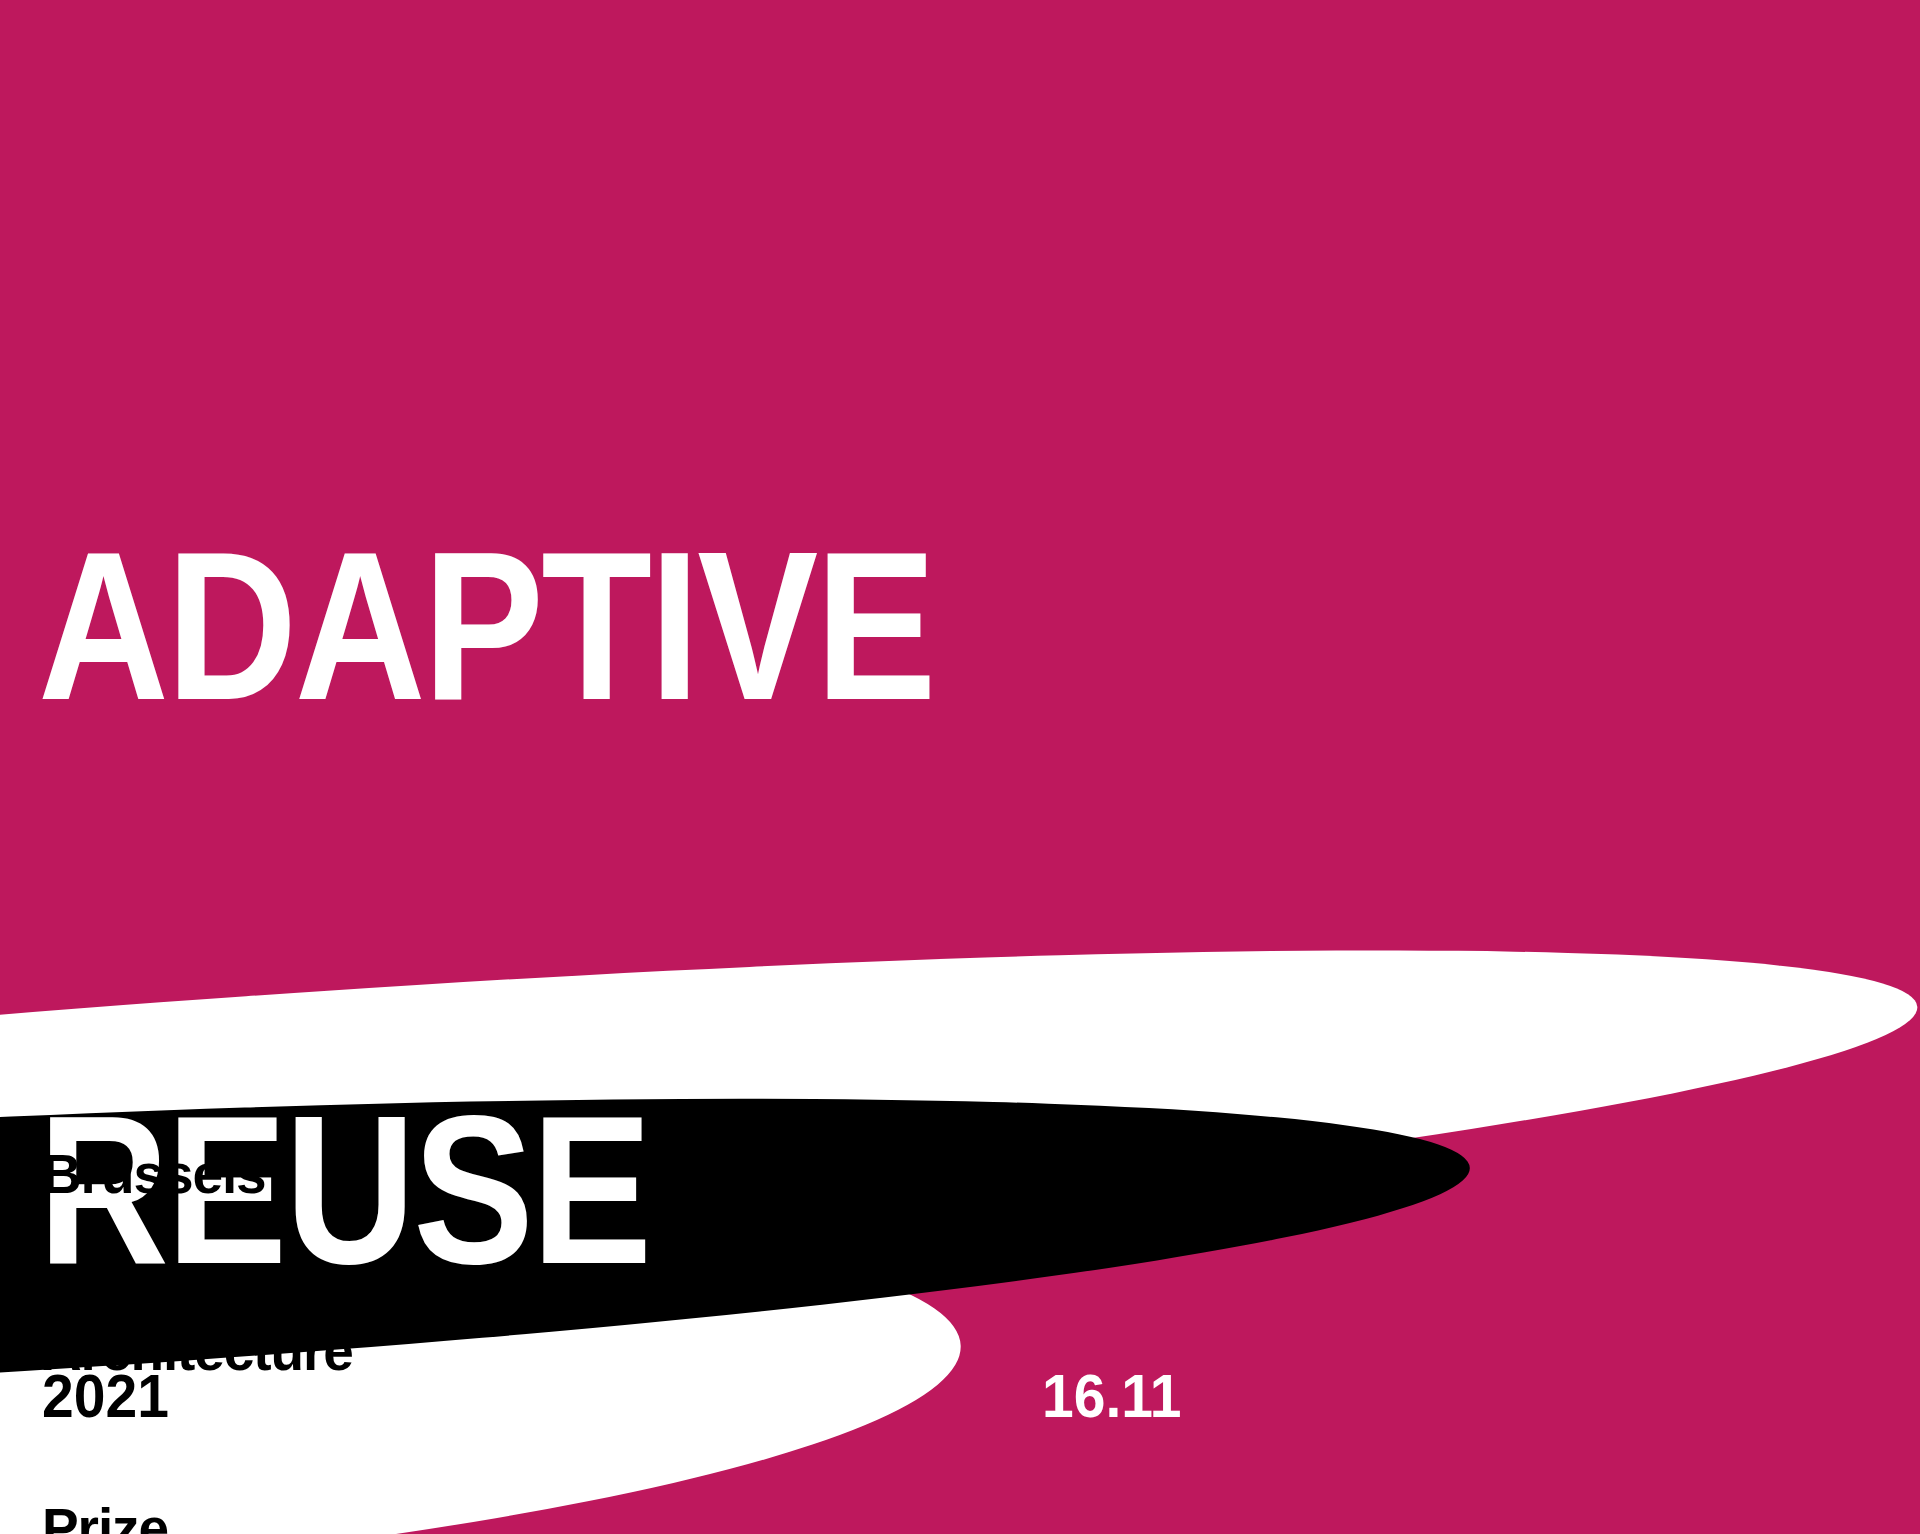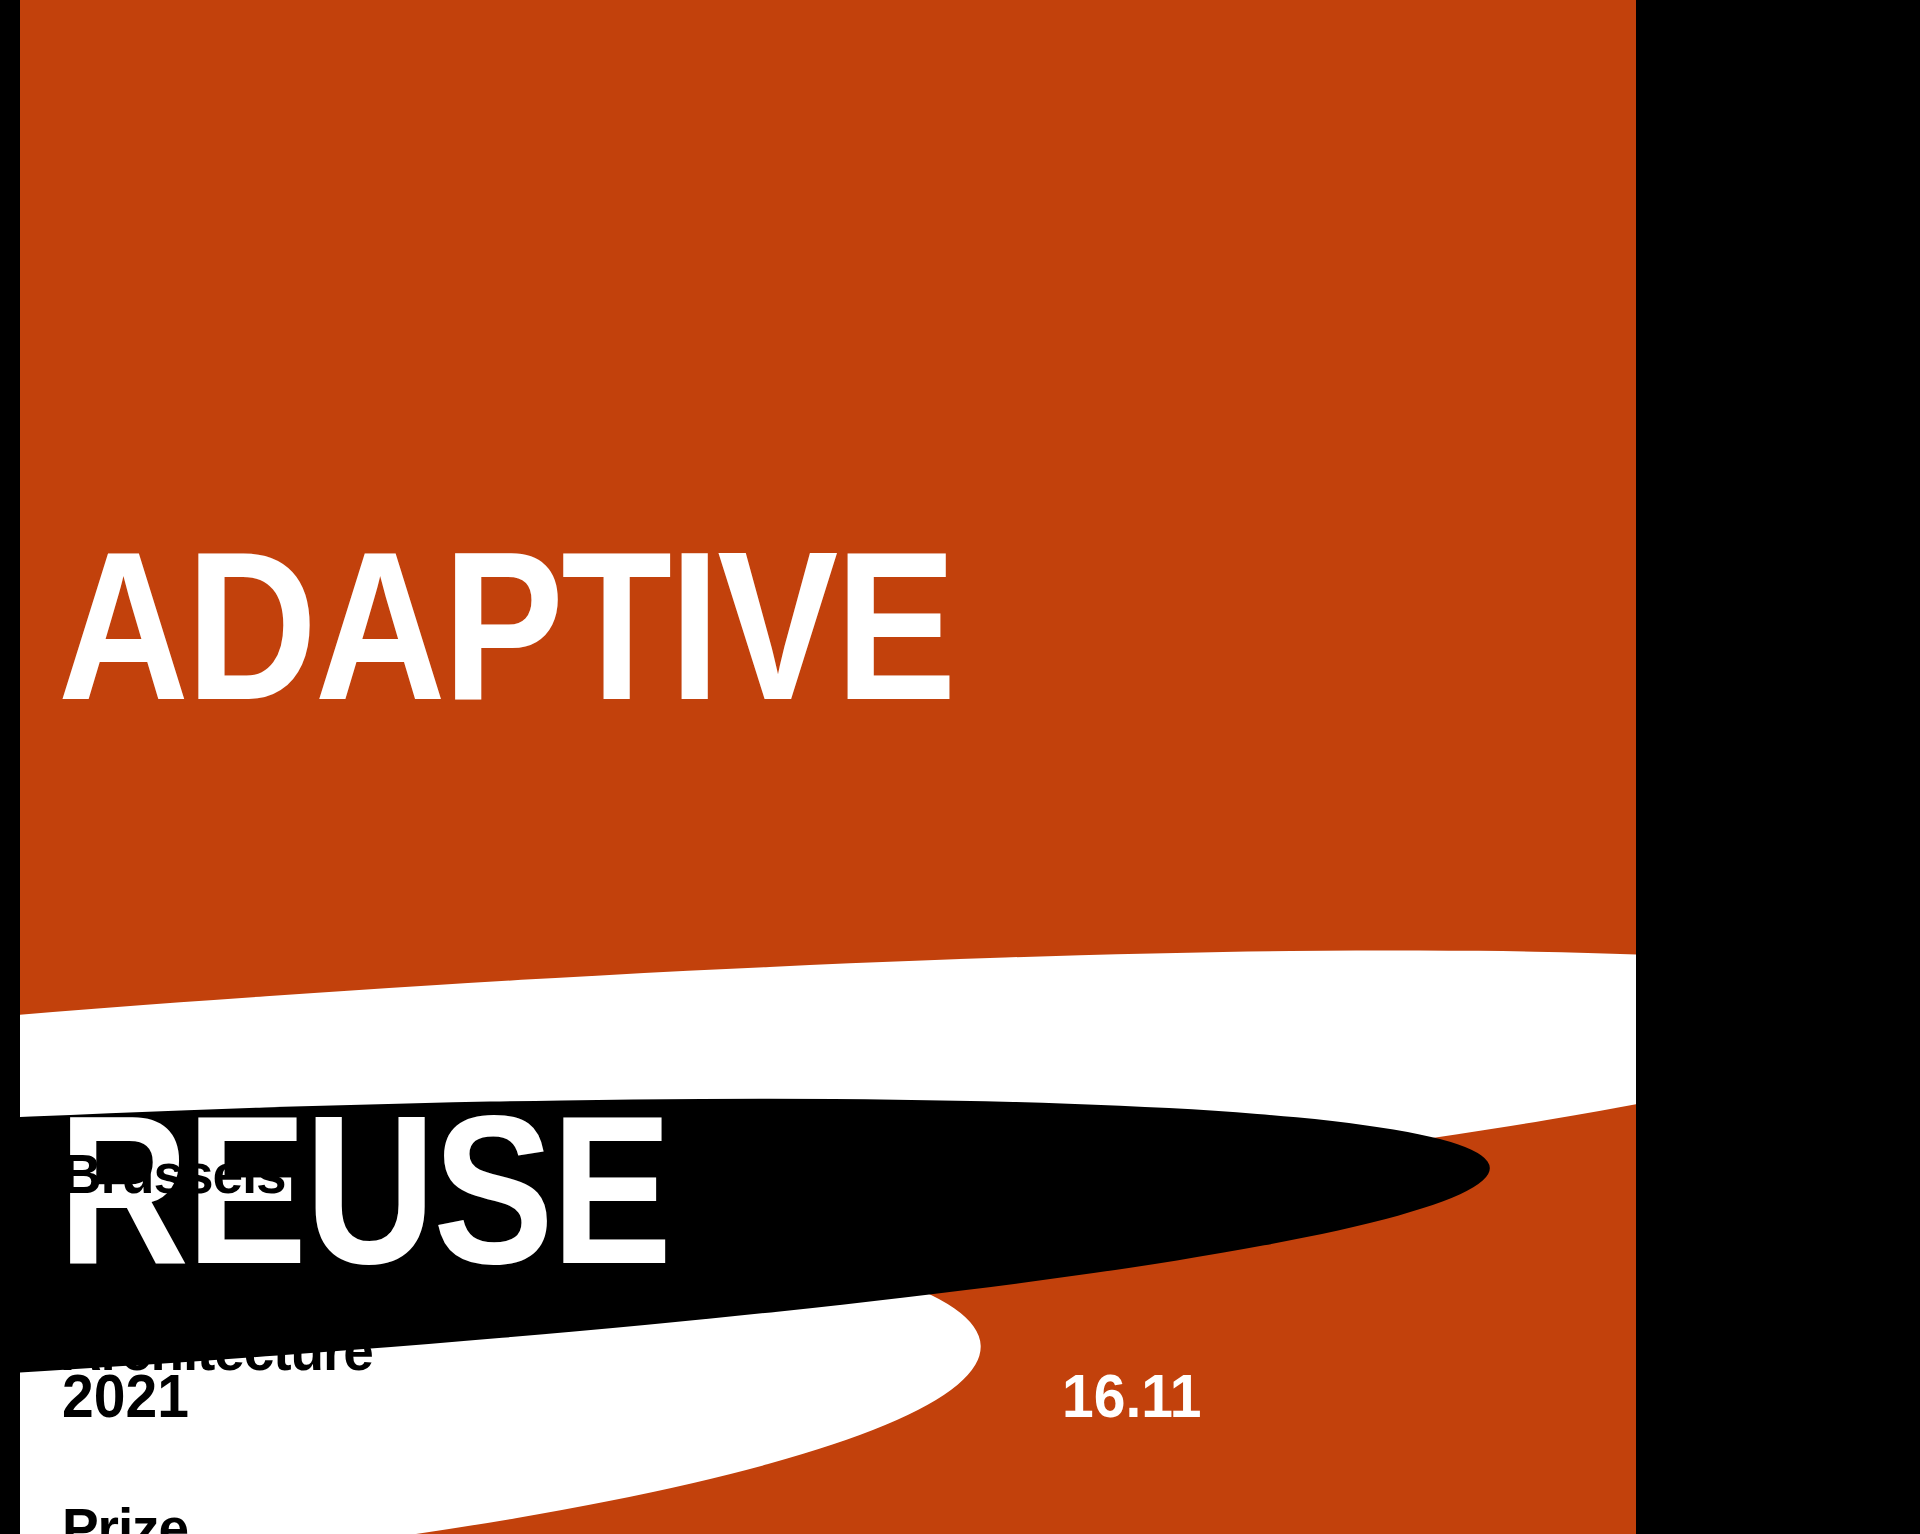--- a/index.html
+++ b/index.html
@@ -7,25 +7,24 @@
     margin: 0;
     padding: 0;
     background: #000000;
   }
   body {
     font-family: "Liberation Sans", "DejaVu Sans", sans-serif;
   }
 
   #poster {
     position: relative;
-    width: 1616px;
+    width: 1920px;
     height: 1534px;
-    background: #c2410c;
+    background: #be185d;
     overflow: hidden;
-    margin-left: 20px;
   }
 
   
   #shape-layer {
     position: absolute;
     inset: 0;
     width: 1920px;
     height: 1534px;
     display: block;
   }

